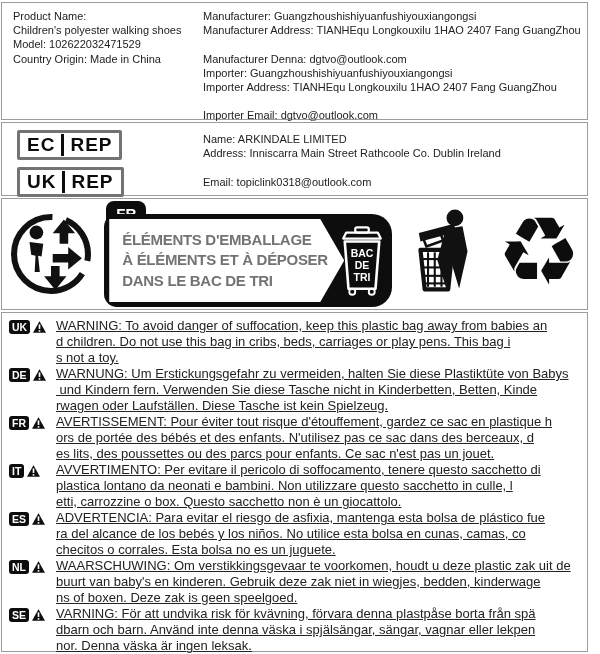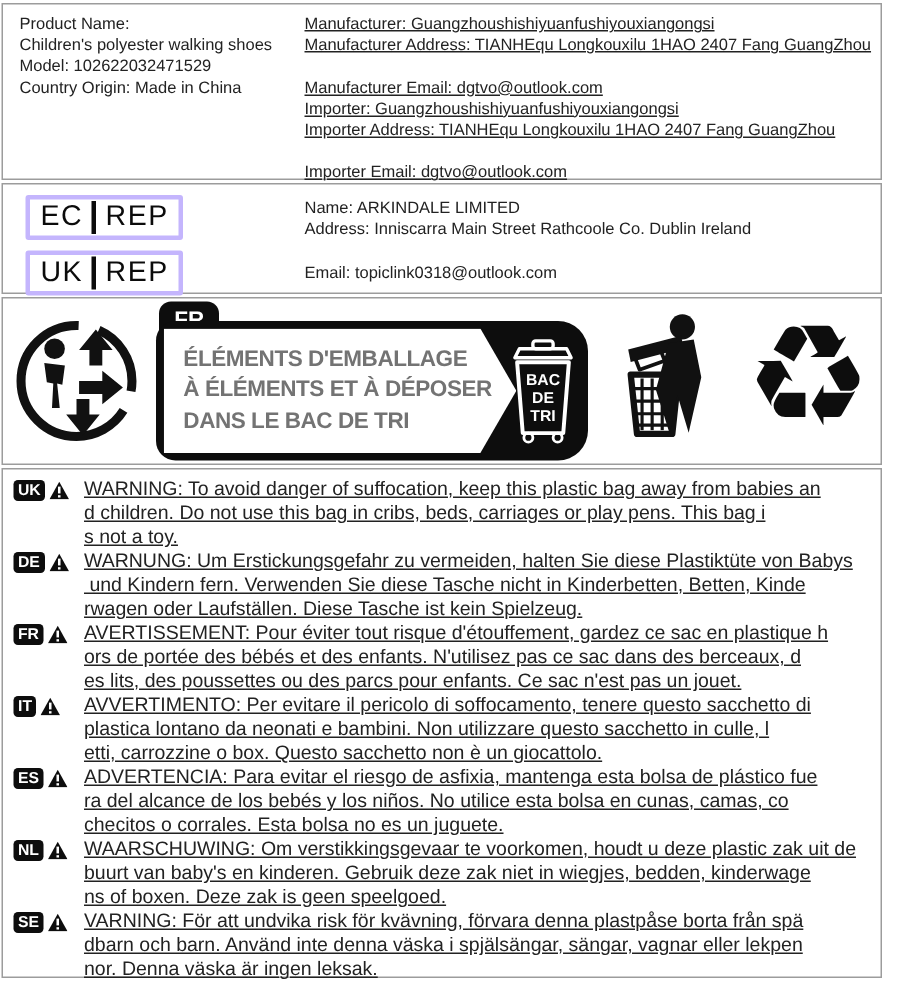--- a/index.html
+++ b/index.html
@@ -10,28 +10,28 @@
   }
   .sec{
     border:1px solid #9c9c9c;margin:0 12px 2px 1px;box-sizing:border-box;background:#fff;
   }
   .sec:first-child{margin-top:2px;}
   .tline{white-space:pre;min-height:14.2px;line-height:14.2px;font-size:11px;color:#222;}
 
   
   .sec-info{height:118px;display:flex;padding:6px 11px;}
   .col-product{width:190px;flex-shrink:0;}
-  .col-manu{flex:1;text-decoration:underline;}
+  .col-manu{flex:1;}
 
   
   .sec-rep{height:74px;display:flex;padding:6px 11px;}
   .rep-col{width:190px;flex-shrink:0;padding-top:1px;}
   .rep-box{
-    display:inline-flex;align-items:stretch;border:3px solid #c4b5fd;border-radius:2px;
-    padding:0 7px;font-weight:400;font-size:19px;letter-spacing:1px;color:#0b0b0b;
+    display:inline-flex;align-items:stretch;border:3px solid #737373;border-radius:2px;
+    padding:0 7px;font-weight:700;font-size:19px;letter-spacing:1px;color:#0b0b0b;
     line-height:24px;margin-left:4px;background:#fff;
   }
   .rep-box + .rep-box{margin-top:7px;}
   .rep-div{width:3px;background:#0b0b0b;margin:1px 6px;}
   .rep-lines{flex:1;padding-top:3px;}
 
   
   .sec-recycle{height:112px;display:flex;align-items:center;justify-content:space-between;padding:2px 6px;position:relative;}
   .triman{width:86px;height:86px;flex-shrink:0;}
   .banner-wrap{position:relative;width:288px;height:106px;flex-shrink:0;}
@@ -75,21 +75,21 @@
     <div class="col-product">
       <div class="tline">Product Name:</div>
       <div class="tline">Children's polyester walking shoes</div>
       <div class="tline">Model: 102622032471529</div>
       <div class="tline">Country Origin: Made in China</div>
     </div>
     <div class="col-manu">
       <div class="tline">Manufacturer: Guangzhoushishiyuanfushiyouxiangongsi</div>
       <div class="tline">Manufacturer Address: TIANHEqu Longkouxilu 1HAO 2407 Fang GuangZhou</div>
       <div class="tline"></div>
-      <div class="tline">Manufacturer Email: dgtvo@outlook.com</div>
+      <div class="tline">Manufacturer Denna: dgtvo@outlook.com</div>
       <div class="tline">Importer: Guangzhoushishiyuanfushiyouxiangongsi</div>
       <div class="tline">Importer Address: TIANHEqu Longkouxilu 1HAO 2407 Fang GuangZhou</div>
       <div class="tline"></div>
       <div class="tline">Importer Email: dgtvo@outlook.com</div>
     </div>
   </div>
 
   <div class="sec sec-rep">
     <div class="rep-col">
       <div class="rep-box">

